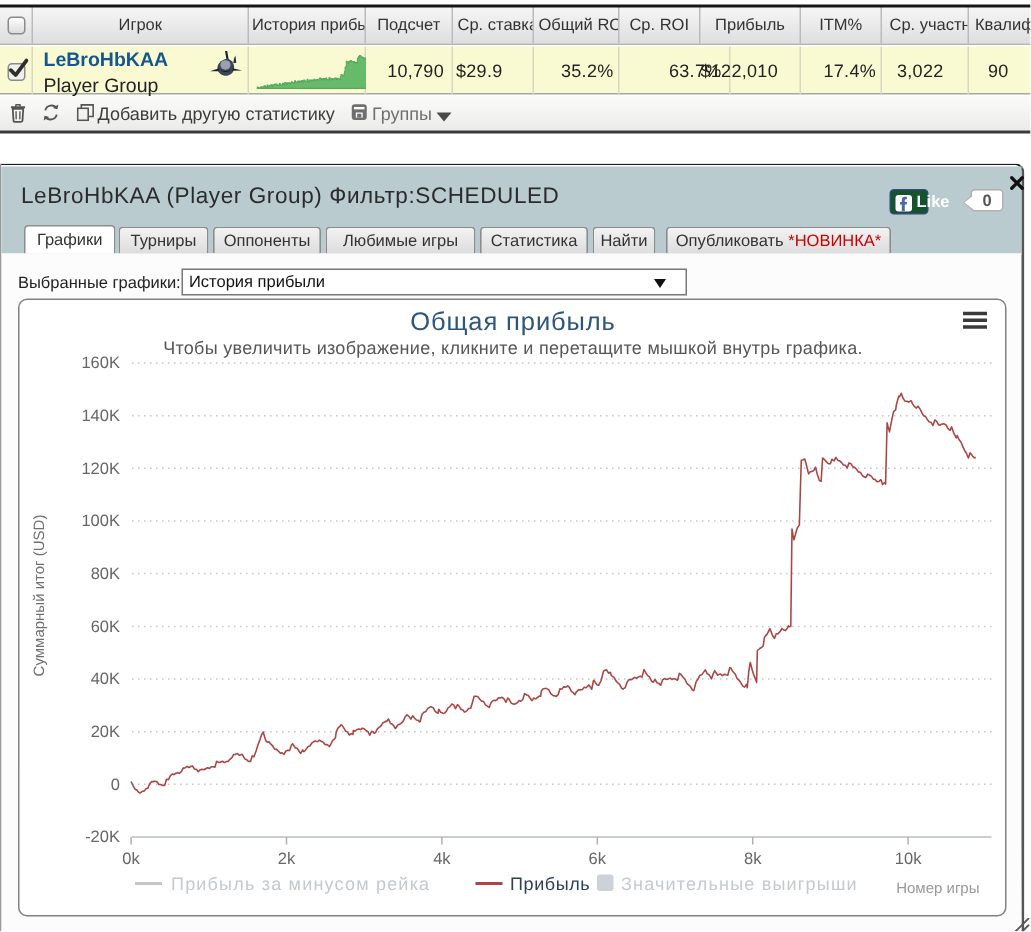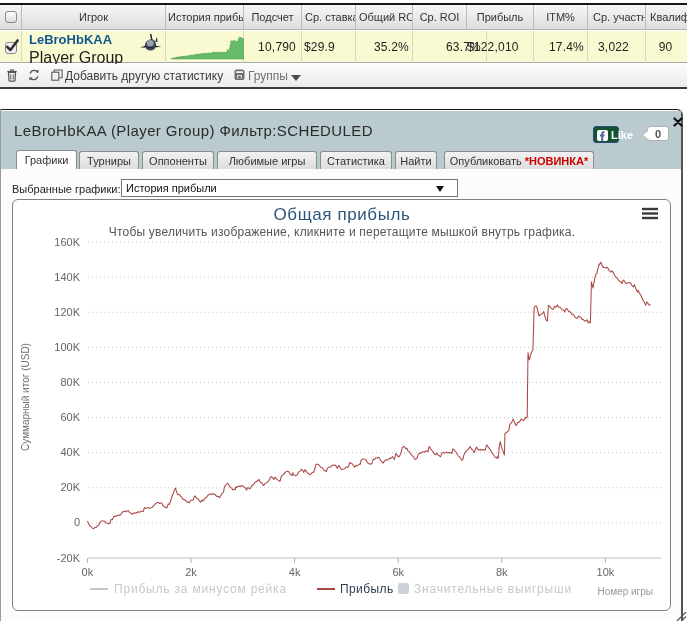--- a/index.html
+++ b/index.html
@@ -52,21 +52,21 @@
   <div class="rc" style="left:166px;width:78px;"></div>
   <div class="rc" style="left:244px;width:58px;padding-right:5px;">10,790</div>
   <div class="rc" style="left:302px;width:54px;padding-right:20px;">$29.9</div>
   <div class="rc" style="left:356px;width:57px;padding-right:3px;">35.2%</div>
   <div class="rc" style="left:433px;width:54px;padding-right:5px;">63.7%</div>
   <div class="rc" style="left:467px;width:67px;padding-right:22px;">$122,010</div>
   <div class="rc" style="left:534px;width:54px;padding-right:3px;">17.4%</div>
   <div class="rc" style="left:588px;width:58px;padding-right:16px;">3,022</div>
   <div class="rc" style="left:646px;width:41px;padding-right:2px;border-right:none;text-align:center;">90</div>
   <div class="abs" style="left:29px;top:0.5px;font-size:13px;font-weight:bold;color:#14578f;">LeBroHbKAA</div>
-  <div class="abs" style="left:29px;top:17.5px;font-size:16px;color:#222;">Player Group</div>
+  <div class="abs" style="left:29px;top:17.5px;font-size:13px;color:#222;">Player Group</div>
   <div class="cb" style="left:5px;top:10.5px;background:#f0f0f0;"></div>
   <svg class="abs" style="left:4px;top:6px;" width="17" height="17" viewBox="0 0 17 17">
     <path d="M 3.2,9.8 L 6.4,13 L 13.6,3.4" fill="none" stroke="#2e2e2e" stroke-width="2.5" stroke-linecap="round" stroke-linejoin="round"></path>
   </svg>
 
   <svg class="abs" style="left:139px;top:3px;" width="24" height="18" viewBox="0 0 24 18">
     <path d="M 11,0 L 12.5,0 L 13.5,6 L 14,6.5 L 12,6 Z" fill="#1d2430"></path>
     <path d="M 18,3 L 18.5,8 L 16.5,8 L 17,5 Z" fill="#2a3242"></path>
     <path d="M 12.5,5 C 16,6 17.5,9 17,12 C 16.5,15 14,16.5 11.5,16.5 C 9,16.5 6.5,15 6,12 C 5.5,9 8,6 12.5,5 Z" fill="#3c4556"></path>
     <path d="M 1,13.5 L 7,11.5 L 7,13.5 Z" fill="#1d2430"></path>
@@ -122,21 +122,21 @@
 <div class="lk">Like</div>
   </div>
 <div id="cnt" class="abs"><div class="tail2"></div><div class="tail"></div>0</div>
 
 <div class="tab active" style="left:16px;width:61px;">Графики</div>
 <div class="tab" style="left:79px;width:60px;">Турниры</div>
 <div class="tab" style="left:142px;width:72px;">Оппоненты</div>
 <div class="tab" style="left:217px;width:100px;">Любимые игры</div>
 <div class="tab" style="left:320px;width:72px;">Статистика</div>
 <div class="tab" style="left:395px;width:42px;">Найти</div>
-<div class="tab" style="left:444px;width:150px;">Опубликовать <span style="color:#cc0000;font-weight:bold;">*НОВИНКА*</span></div>
+<div class="tab" style="left:444px;width:150px;">Опубликовать <span style="color:#cc0000;">*НОВИНКА*</span></div>
 <div class="abs" style="left:1px;top:169px;width:680px;height:1px;background:#fcfcfc;z-index:2;"></div>
 
 <div id="sel-label" class="abs">Выбранные графики:</div>
 <div id="sel" class="abs">История прибыли<div class="arr"></div></div>
 
 <div id="chartbox" class="abs"></div>
 <svg class="abs" style="left:12px;top:199px;" width="659" height="412" viewBox="0 0 659 412">
   <text x="330" y="21" text-anchor="middle" font-size="17" letter-spacing="0.6" fill="#2d567a">Общая прибыль</text>
   <text x="330" y="37" text-anchor="middle" font-size="12" letter-spacing="0.2" fill="#565656">Чтобы увеличить изображение, кликните и перетащите мышкой внутрь графика.</text>
   <g stroke="#3a3a3a" stroke-width="2.4">

